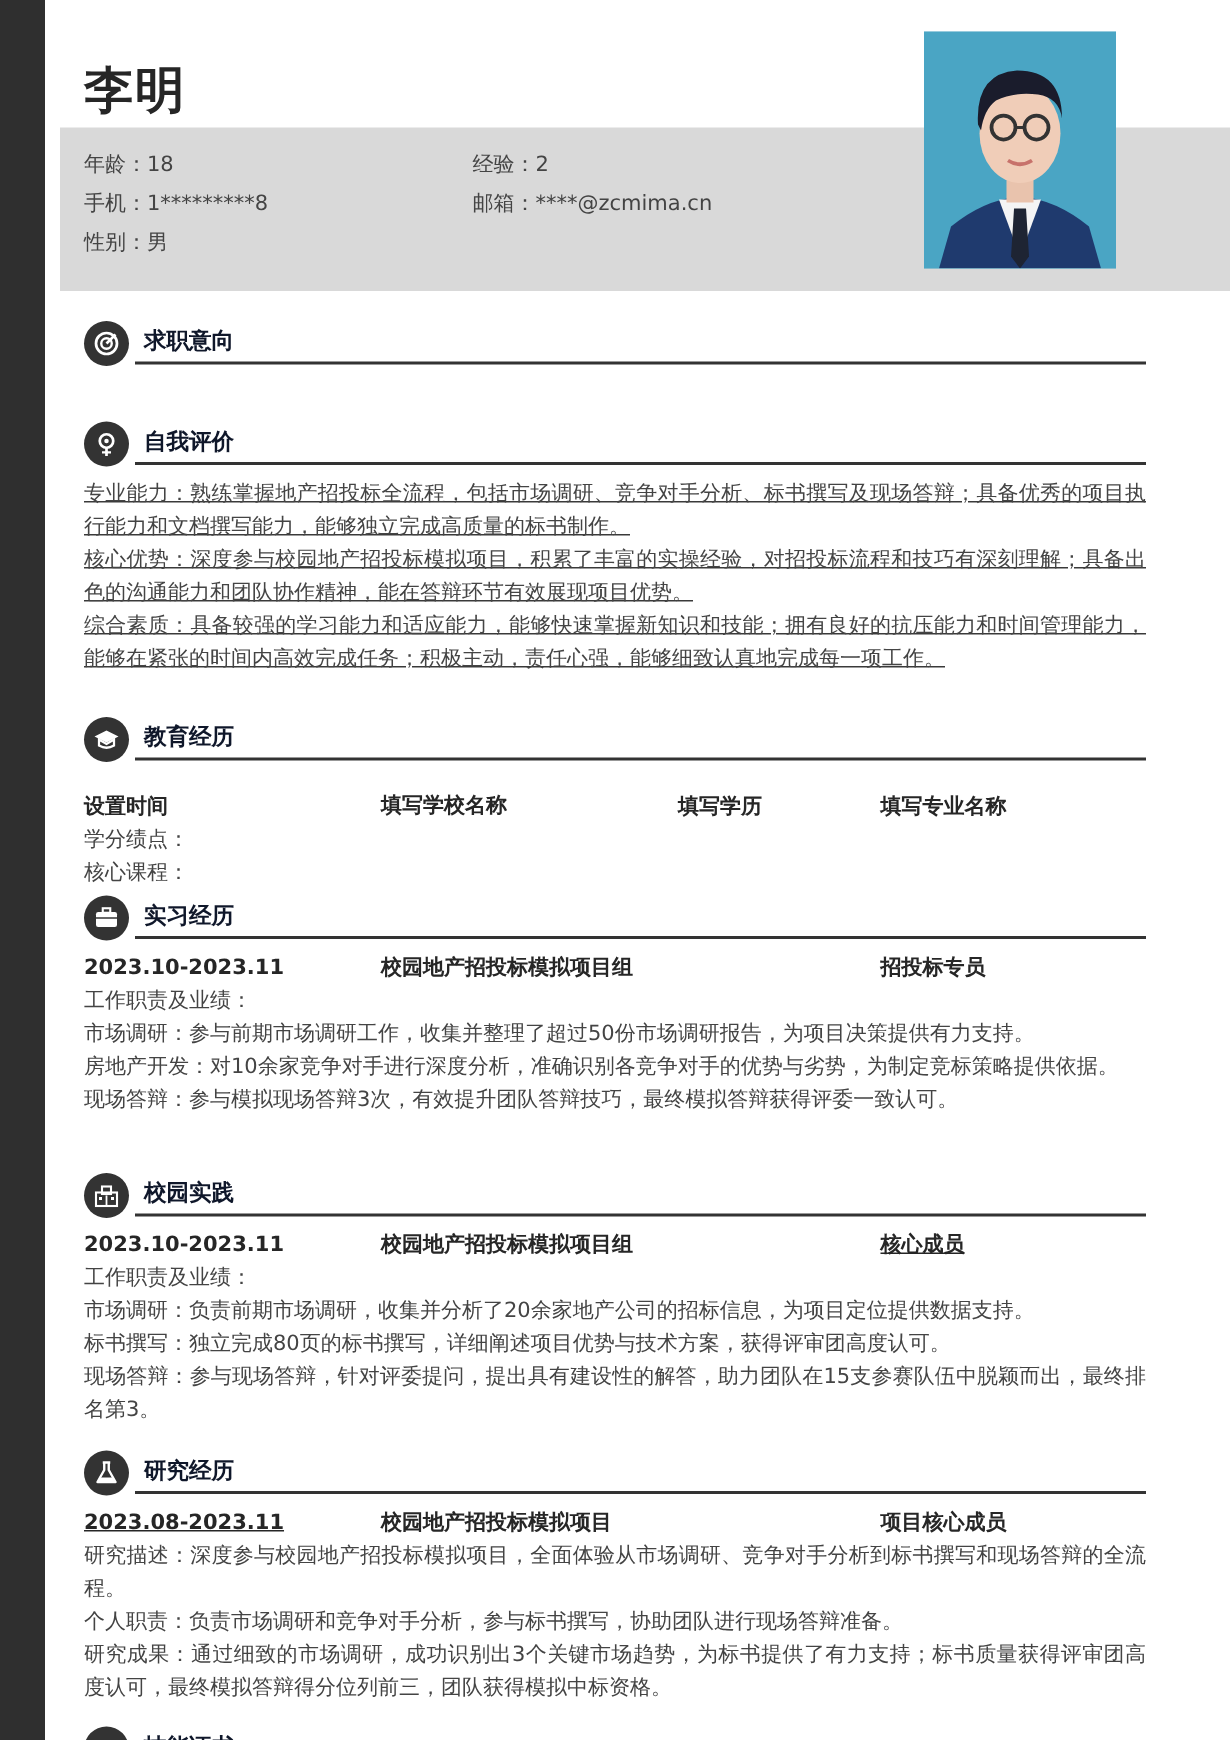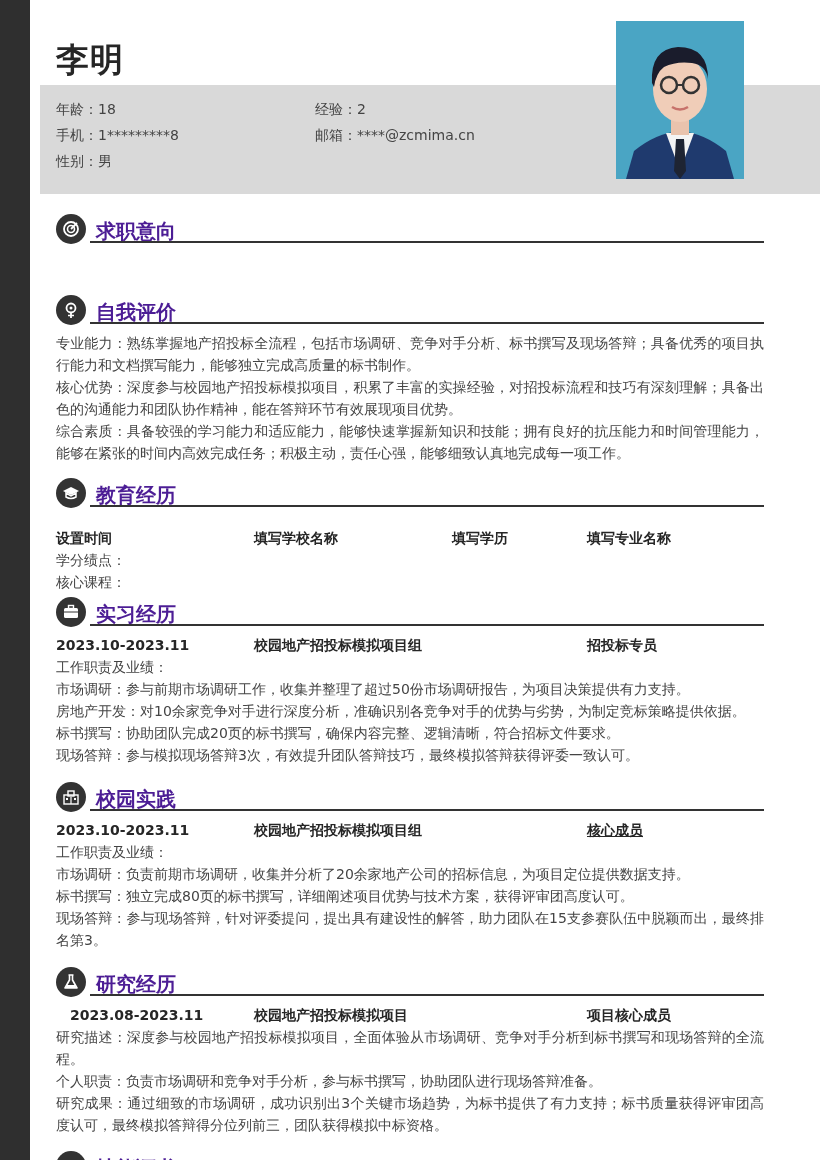--- a/index.html
+++ b/index.html
@@ -34,21 +34,21 @@
   .sec-head {
     position: relative; height: 32px;
   }
   .sec-icon {
     position: absolute; left: 0; top: 0; width: 30px; height: 30px;
     border-radius: 50%; background: #333333;
     display: flex; align-items: center; justify-content: center;
   }
   .sec-title {
     position: absolute; left: 40px; top: 4px;
-    font-size: 20px; font-weight: bold; color: #4c1d95;
+    font-size: 15px; font-weight: bold; color: #0f172a;
   }
   .sec-line {
     position: absolute; left: 34px; right: 0; top: 27px; height: 1.5px;
     background: #333;
   }
   .row {
     position: relative; height: 22px; font-size: 14px; line-height: 22px;
     white-space: nowrap;
   }
   .row span { position: absolute; top: 0; }
@@ -95,21 +95,21 @@
           <circle cx="9" cy="9" r="7" fill="none" stroke="#fff" stroke-width="1.8"></circle>
           <circle cx="9" cy="9" r="3.5" fill="none" stroke="#fff" stroke-width="1.6"></circle>
           <line x1="9" y1="9" x2="15" y2="3" stroke="#fff" stroke-width="1.8"></line>
         </svg>
     </div>
     <div class="sec-title">求职意向</div>
     <div class="sec-line"></div>
   </div>
 </div>
 
-<div class="section" style="top:295px;">
+<div class="section" style="top:281px;text-decoration:underline;">
   <div class="sec-head">
     <div class="sec-icon">
       <svg width="18" height="18" viewBox="0 0 18 18">
           <circle cx="9" cy="7" r="4.5" fill="none" stroke="#fff" stroke-width="1.8"></circle>
           <circle cx="9" cy="7" r="1.5" fill="#fff"></circle>
           <line x1="9" y1="11.5" x2="9" y2="17" stroke="#fff" stroke-width="1.8"></line>
           <line x1="6" y1="14.5" x2="12" y2="14.5" stroke="#fff" stroke-width="1.5"></line>
         </svg>
     </div>
     <div class="sec-title">自我评价</div>
@@ -128,21 +128,21 @@
       <svg width="18" height="18" viewBox="0 0 18 18">
           <path d="M1 7 L9 3 L17 7 L9 11 Z" fill="#fff"></path>
           <path d="M4 9 L4 13 Q9 16 14 13 L14 9 L9 12 Z" fill="none" stroke="#fff" stroke-width="1.5"></path>
         </svg>
     </div>
     <div class="sec-title">教育经历</div>
     <div class="sec-line"></div>
   </div>
   <div class="row bold" style="margin-top:17px;">
     <span style="left:0;">设置时间</span>
-    <span style="left:198px;">填写学校名称</span>
+    <span style="left:198px;font-family:Liberation Mono, monospace;">填写学校名称</span>
     <span style="left:396px;">填写学历</span>
     <span style="left:531px;">填写专业名称</span>
   </div>
   <p class="para">学分绩点：</p>
   <p class="para">核心课程：</p>
 </div>
 
 <div class="section" style="top:597px;">
   <div class="sec-head">
     <div class="sec-icon">
@@ -156,21 +156,20 @@
     <div class="sec-line"></div>
   </div>
   <div class="row bold" style="margin-top:5px;">
     <span style="left:0;">2023.10-2023.11</span>
     <span style="left:198px;">校园地产招投标模拟项目组</span>
     <span style="left:531px;">招投标专员</span>
   </div>
   <p class="para">工作职责及业绩：</p>
   <p class="para">市场调研：参与前期市场调研工作，收集并整理了超过50份市场调研报告，为项目决策提供有力支持。</p>
   <p class="para">房地产开发：对10余家竞争对手进行深度分析，准确识别各竞争对手的优势与劣势，为制定竞标策略提供依据。</p>
-  <p class="para">标书撰写：协助团队完成20页的标书撰写，确保内容完整、逻辑清晰，符合招标文件要求。</p>
   <p class="para">现场答辩：参与模拟现场答辩3次，有效提升团队答辩技巧，最终模拟答辩获得评委一致认可。</p>
 </div>
 
 <div class="section" style="top:782px;">
   <div class="sec-head">
     <div class="sec-icon">
       <svg width="18" height="18" viewBox="0 0 18 18">
           <rect x="2" y="7" width="14" height="9" fill="none" stroke="#fff" stroke-width="1.4"></rect>
           <rect x="6" y="3" width="6" height="5" fill="none" stroke="#fff" stroke-width="1.4"></rect>
           <line x1="9" y1="9" x2="9" y2="16" stroke="#fff" stroke-width="1.2"></line>
@@ -197,21 +196,21 @@
     <div class="sec-icon">
       <svg width="18" height="18" viewBox="0 0 18 18">
           <path d="M6.5 2 L11.5 2 M7.5 2 L7.5 7 L3 15 L15 15 L10.5 7 L10.5 2" fill="none" stroke="#fff" stroke-width="1.6" stroke-linejoin="round"></path>
           <path d="M5 12 L13 12 L14.5 15 L3.5 15 Z" fill="#fff"></path>
         </svg>
     </div>
     <div class="sec-title">研究经历</div>
     <div class="sec-line"></div>
   </div>
   <div class="row bold" style="margin-top:5px;">
-    <span style="left:14px;">2023.08-2023.11</span>
+    <span style="left:0;text-decoration:underline;">2023.08-2023.11</span>
     <span style="left:198px;">校园地产招投标模拟项目</span>
     <span style="left:531px;">项目核心成员</span>
   </div>
   <p class="para">研究描述：深度参与校园地产招投标模拟项目，全面体验从市场调研、竞争对手分析到标书撰写和现场答辩的全流程。</p>
   <p class="para">个人职责：负责市场调研和竞争对手分析，参与标书撰写，协助团队进行现场答辩准备。</p>
   <p class="para">研究成果：通过细致的市场调研，成功识别出3个关键市场趋势，为标书提供了有力支持；标书质量获得评审团高度认可，最终模拟答辩得分位列前三，团队获得模拟中标资格。</p>
 </div>
 
 <div class="section" style="top:1151px;">
   <div class="sec-head">

